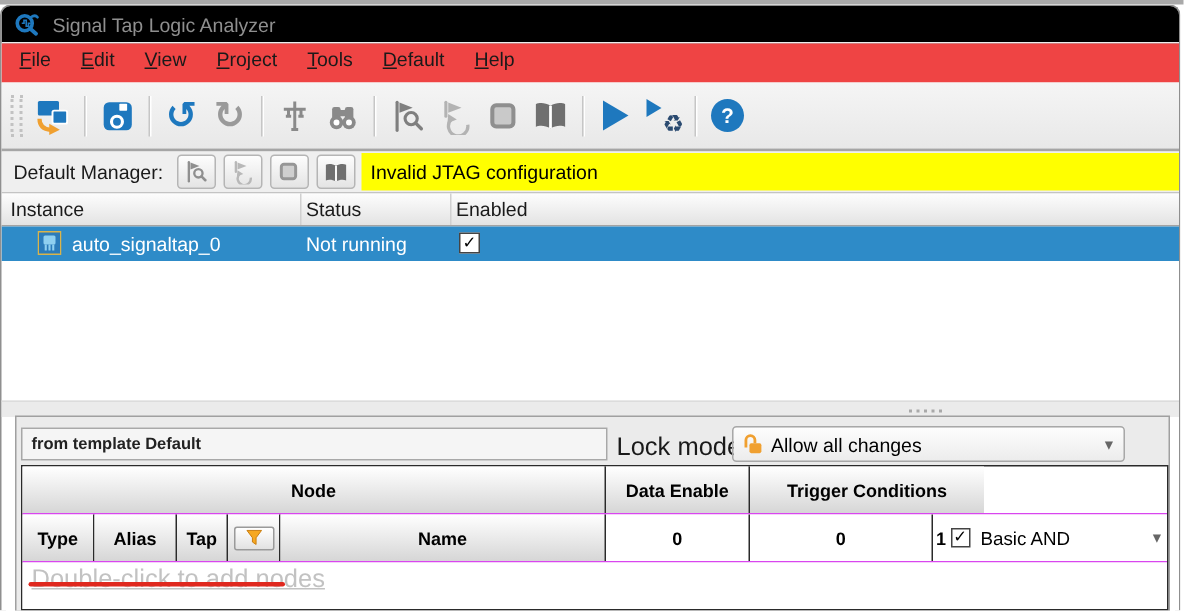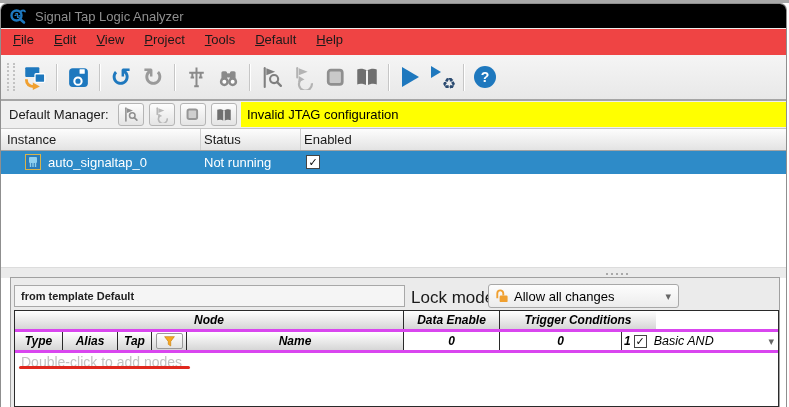--- a/index.html
+++ b/index.html
@@ -57,40 +57,40 @@
   
   .splitter { position:absolute; top:263px; left:0; width:100%; height:11px; background:#ebebeb; border-top:1px solid #dcdcdc; }
   .grip-dots { position:absolute; left:605px; top:5px; display:flex; gap:3px; }
   .grip-dots i { width:2px; height:2px; background:#a9a9a9; display:block; }
 
   
   .panel { position:absolute; top:273px; left:9px; width:770px; height:131px; background:#ebebeb; border:1px solid #a0a0a0; }
   .tpl-box { position:absolute; left:3px; top:7px; width:391px; height:22px; background:#f5f5f5; border:1px solid #a8a8a8;
              font-size:11px; color:#222; line-height:20px; padding-left:6px;font-weight:bold; }
   .lock-label { position:absolute; left:400px; top:10px; font-size:17px; color:#1a1a1a; }
-  .lock-combo { position:absolute; left:477px; top:6px; width:191px; height:24px; border:1px solid #a8a8a8; border-radius:3px;
+  .lock-combo { position:absolute; left:477px; top:6px; width:262px; height:24px; border:1px solid #a8a8a8; border-radius:3px;
                 background:linear-gradient(#fdfdfd,#ececec); display:flex; align-items:center; padding:0 7px 0 5px; gap:5px; font-size:13px; }
   .combo-arrow { margin-left:auto; color:#666; font-size:11px; }
 
   .ntable { position:absolute; top:32px; left:3px; width:765px; bottom:0; border:1px solid #2a2a2a; background:#fff;
             display:flex; flex-direction:column; }
-  .hrow { display:flex; height:21px; border-bottom:3px solid #d946ef; flex:0 0 auto;font-style:italic; }
+  .hrow { display:flex; height:32px; border-bottom:1px solid #d946ef; flex:0 0 auto; }
   .hc { border-right:1px solid #2a2a2a; display:flex; align-items:center; justify-content:center;
         font-size:12px; font-weight:bold; color:#000; background:linear-gradient(#ffffff,#d6d6d6); }
   .hc.last { border-right:none; }
   .hc.val { background:#fff; }
   .w-node { width:389px; } .w-de { width:96px; } .w-te { width:122px; } .w-tc { width:156px; }
   .w-type { width:48px; } .w-alias { width:55px; } .w-tap { width:34px; } .w-filt { width:35px; } .w-name { width:217px; }
   .filter-btn { width:27px; height:16px; border:1px solid #9a9a9a; border-radius:2px; background:linear-gradient(#ffffff,#e2e2e2);
                 display:flex; align-items:center; justify-content:center; }
   .tc-cell { justify-content:flex-start; padding-left:2px; gap:3px; font-weight:normal; }
   .tc-count { font-size:12px; font-weight:bold; }
   .tc-combo { flex:1; display:flex; align-items:center; font-size:12.5px; padding-left:4px; }
   .nodearea { flex:1; background:#fff; position:relative; }
-  .hint { position:absolute; left:6px; top:1px; font-size:14px; color:#c2c2c2; text-decoration:underline; }
+  .hint { position:absolute; left:6px; top:1px; font-size:17px; color:#c2c2c2; text-decoration:underline; }
   .redline { position:absolute; left:4px; top:13px; width:171px; height:3px; background:#e0281e; border-radius:2px; }
 </style>
 </head>
 <body>
 
 <div class="artifact"></div>
 
 <div class="window">
 
   <div class="titlebar">

